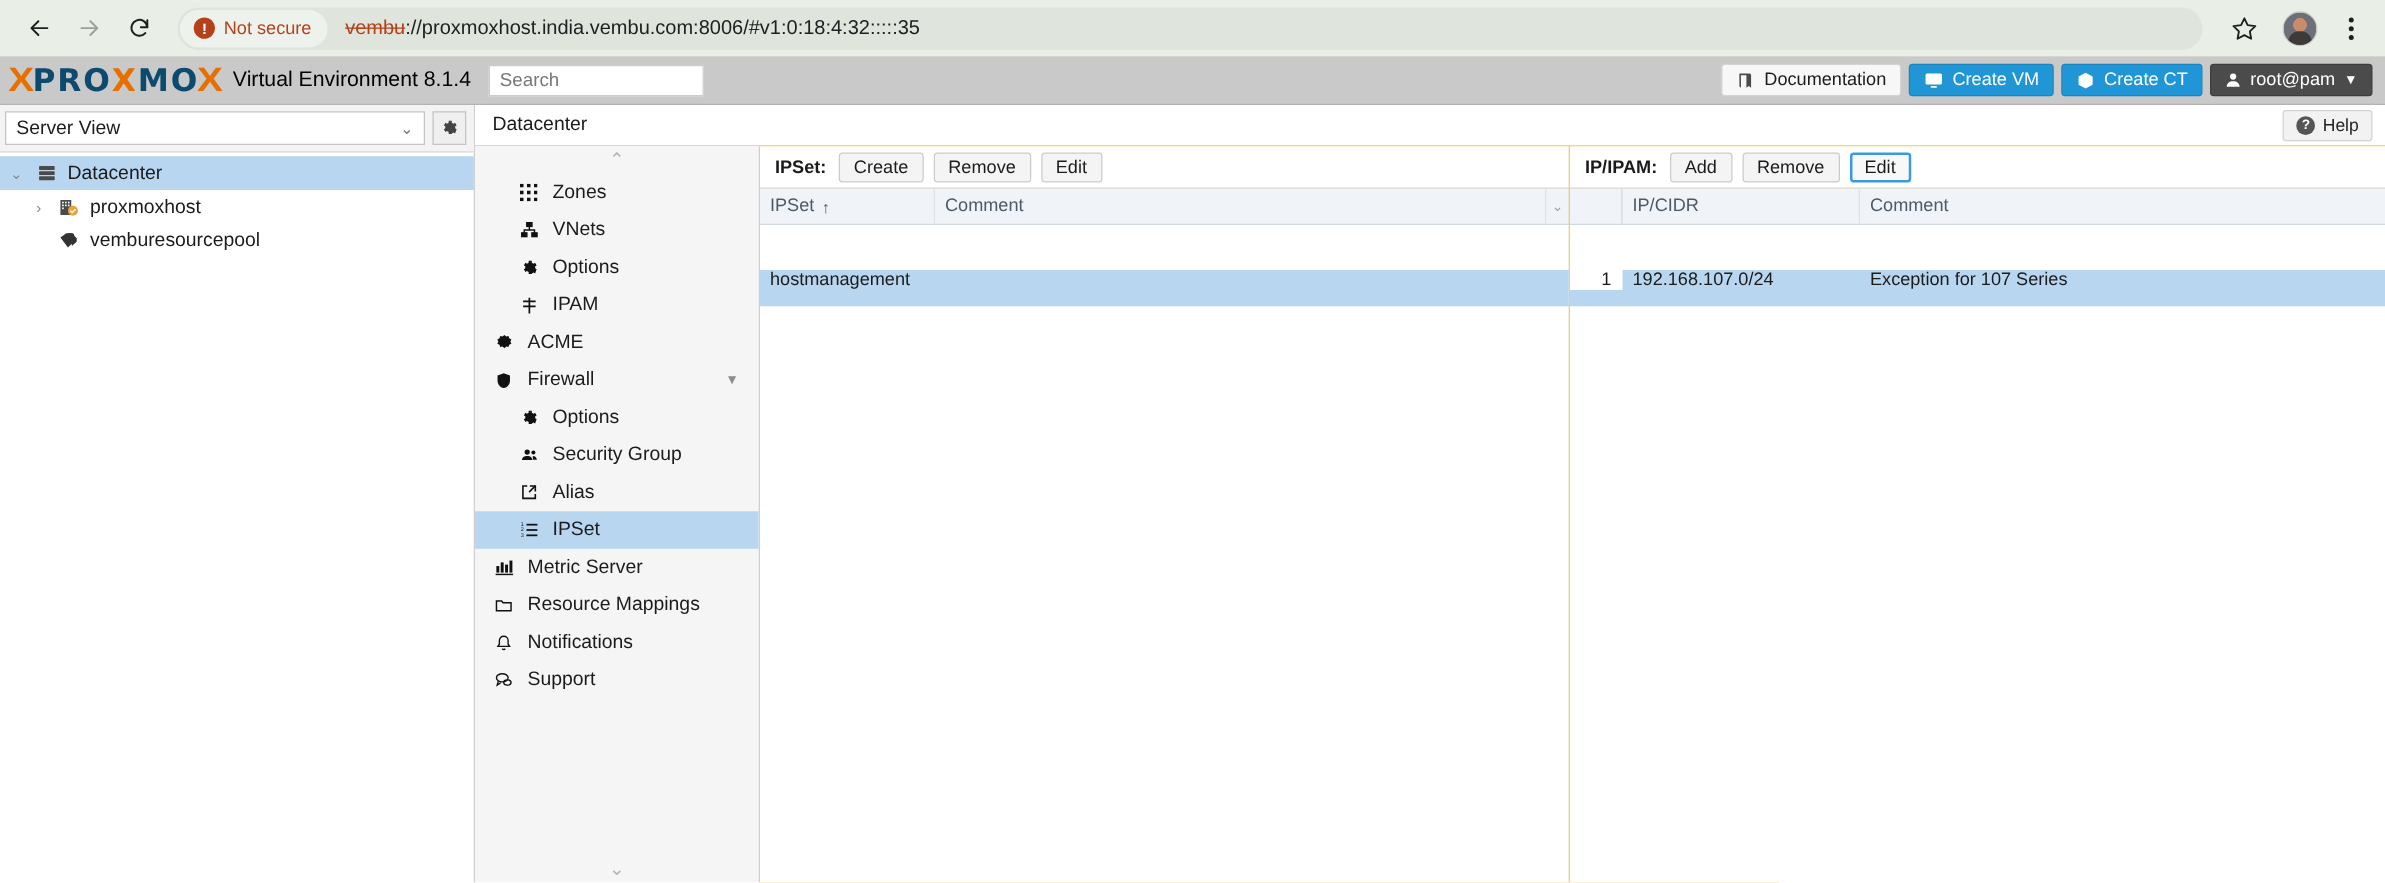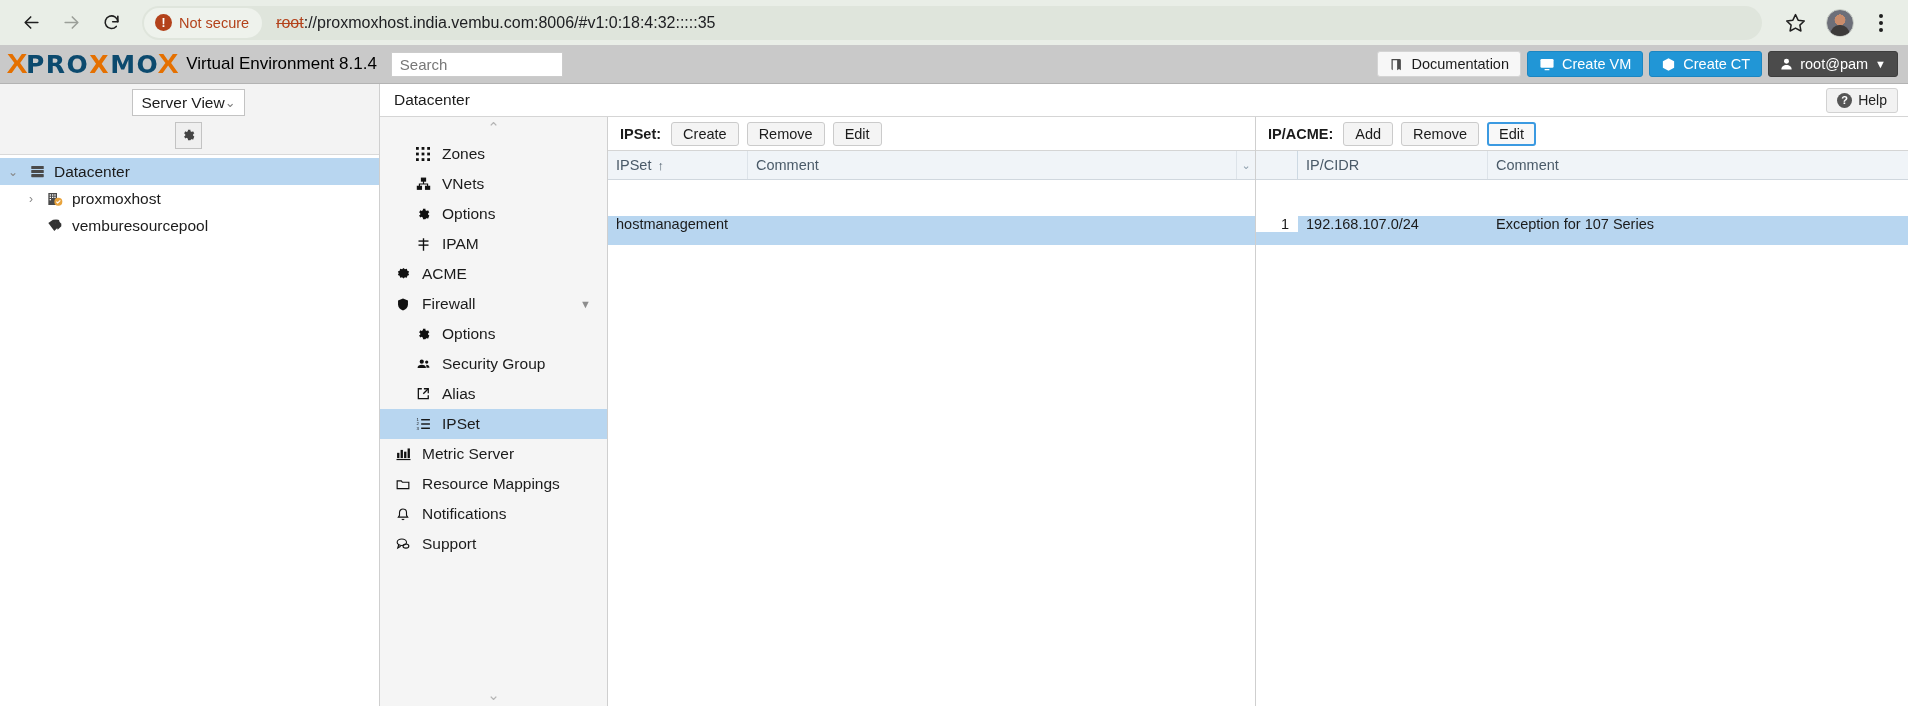--- a/index.html
+++ b/index.html
@@ -147,21 +147,20 @@
     background: #ffffff;
     border-right: 1px solid #cfcfcf;
     display: flex; flex-direction: column;
   }
   .view-select-row {
     display: flex; align-items: center;
     padding: 5px 6px 5px 4px;
     gap: 6px;
     background: #f3f3f3;
     border-bottom: 1px solid #d9d9d9;
-    flex-direction: column;
   }
   .view-select {
     flex: 1 1 auto;
     height: 27px;
     background: #fff;
     border: 1px solid #c3c3c3;
     display: flex; align-items: center;
     padding: 0 8px;
     font-size: 15.5px;
     color: #1b1b1b;
@@ -290,21 +289,21 @@
         <path d="M20 11a8 8 0 1 0-2 6"></path>
         <polyline points="20 4 20 11 13.5 11"></polyline>
       </svg>
   </div>
 
   <div class="omnibox">
     <div class="not-secure">
       <span class="ns-icon">!</span>
       <span class="ns-text">Not secure</span>
     </div>
-    <div class="url-wrap"><span class="url-scheme">root</span><span>://proxmoxhost.india.vembu.com:8006/#v1:0:18:4:32:::::35</span></div>
+    <div class="url-wrap"><span class="url-scheme">vembu</span><span>://proxmoxhost.india.vembu.com:8006/#v1:0:18:4:32:::::35</span></div>
   </div>
 
   <div class="star-btn">
     <svg width="21" height="21" viewBox="0 0 24 24" fill="none" stroke="#1f1f1f" stroke-width="1.7" stroke-linejoin="round">
         <polygon points="12 3 15 9.3 22 10.2 17 15 18.2 21.7 12 18.4 5.8 21.7 7 15 2 10.2 9 9.3"></polygon>
       </svg>
   </div>
   <div class="avatar-btn"></div>
   <div class="kebab">
       <i></i>
@@ -620,21 +619,21 @@
         </div>
         <div class="grid-body">
           <div class="grid-row">
             <div class="cell" style="width:140px">hostmanagement</div>
           </div>
         </div>
       </div>
 
       <div class="grid-pane grid-right">
         <div class="toolbar">
-          <span class="toolbar-label">IP/ACME:</span>
+          <span class="toolbar-label">IP/IPAM:</span>
           <div class="tb-btn">
               <span>Add</span>
             </div>
           <div class="tb-btn">
               <span>Remove</span>
             </div>
           <div class="tb-btn focused">
               <span>Edit</span>
             </div>
         </div>

